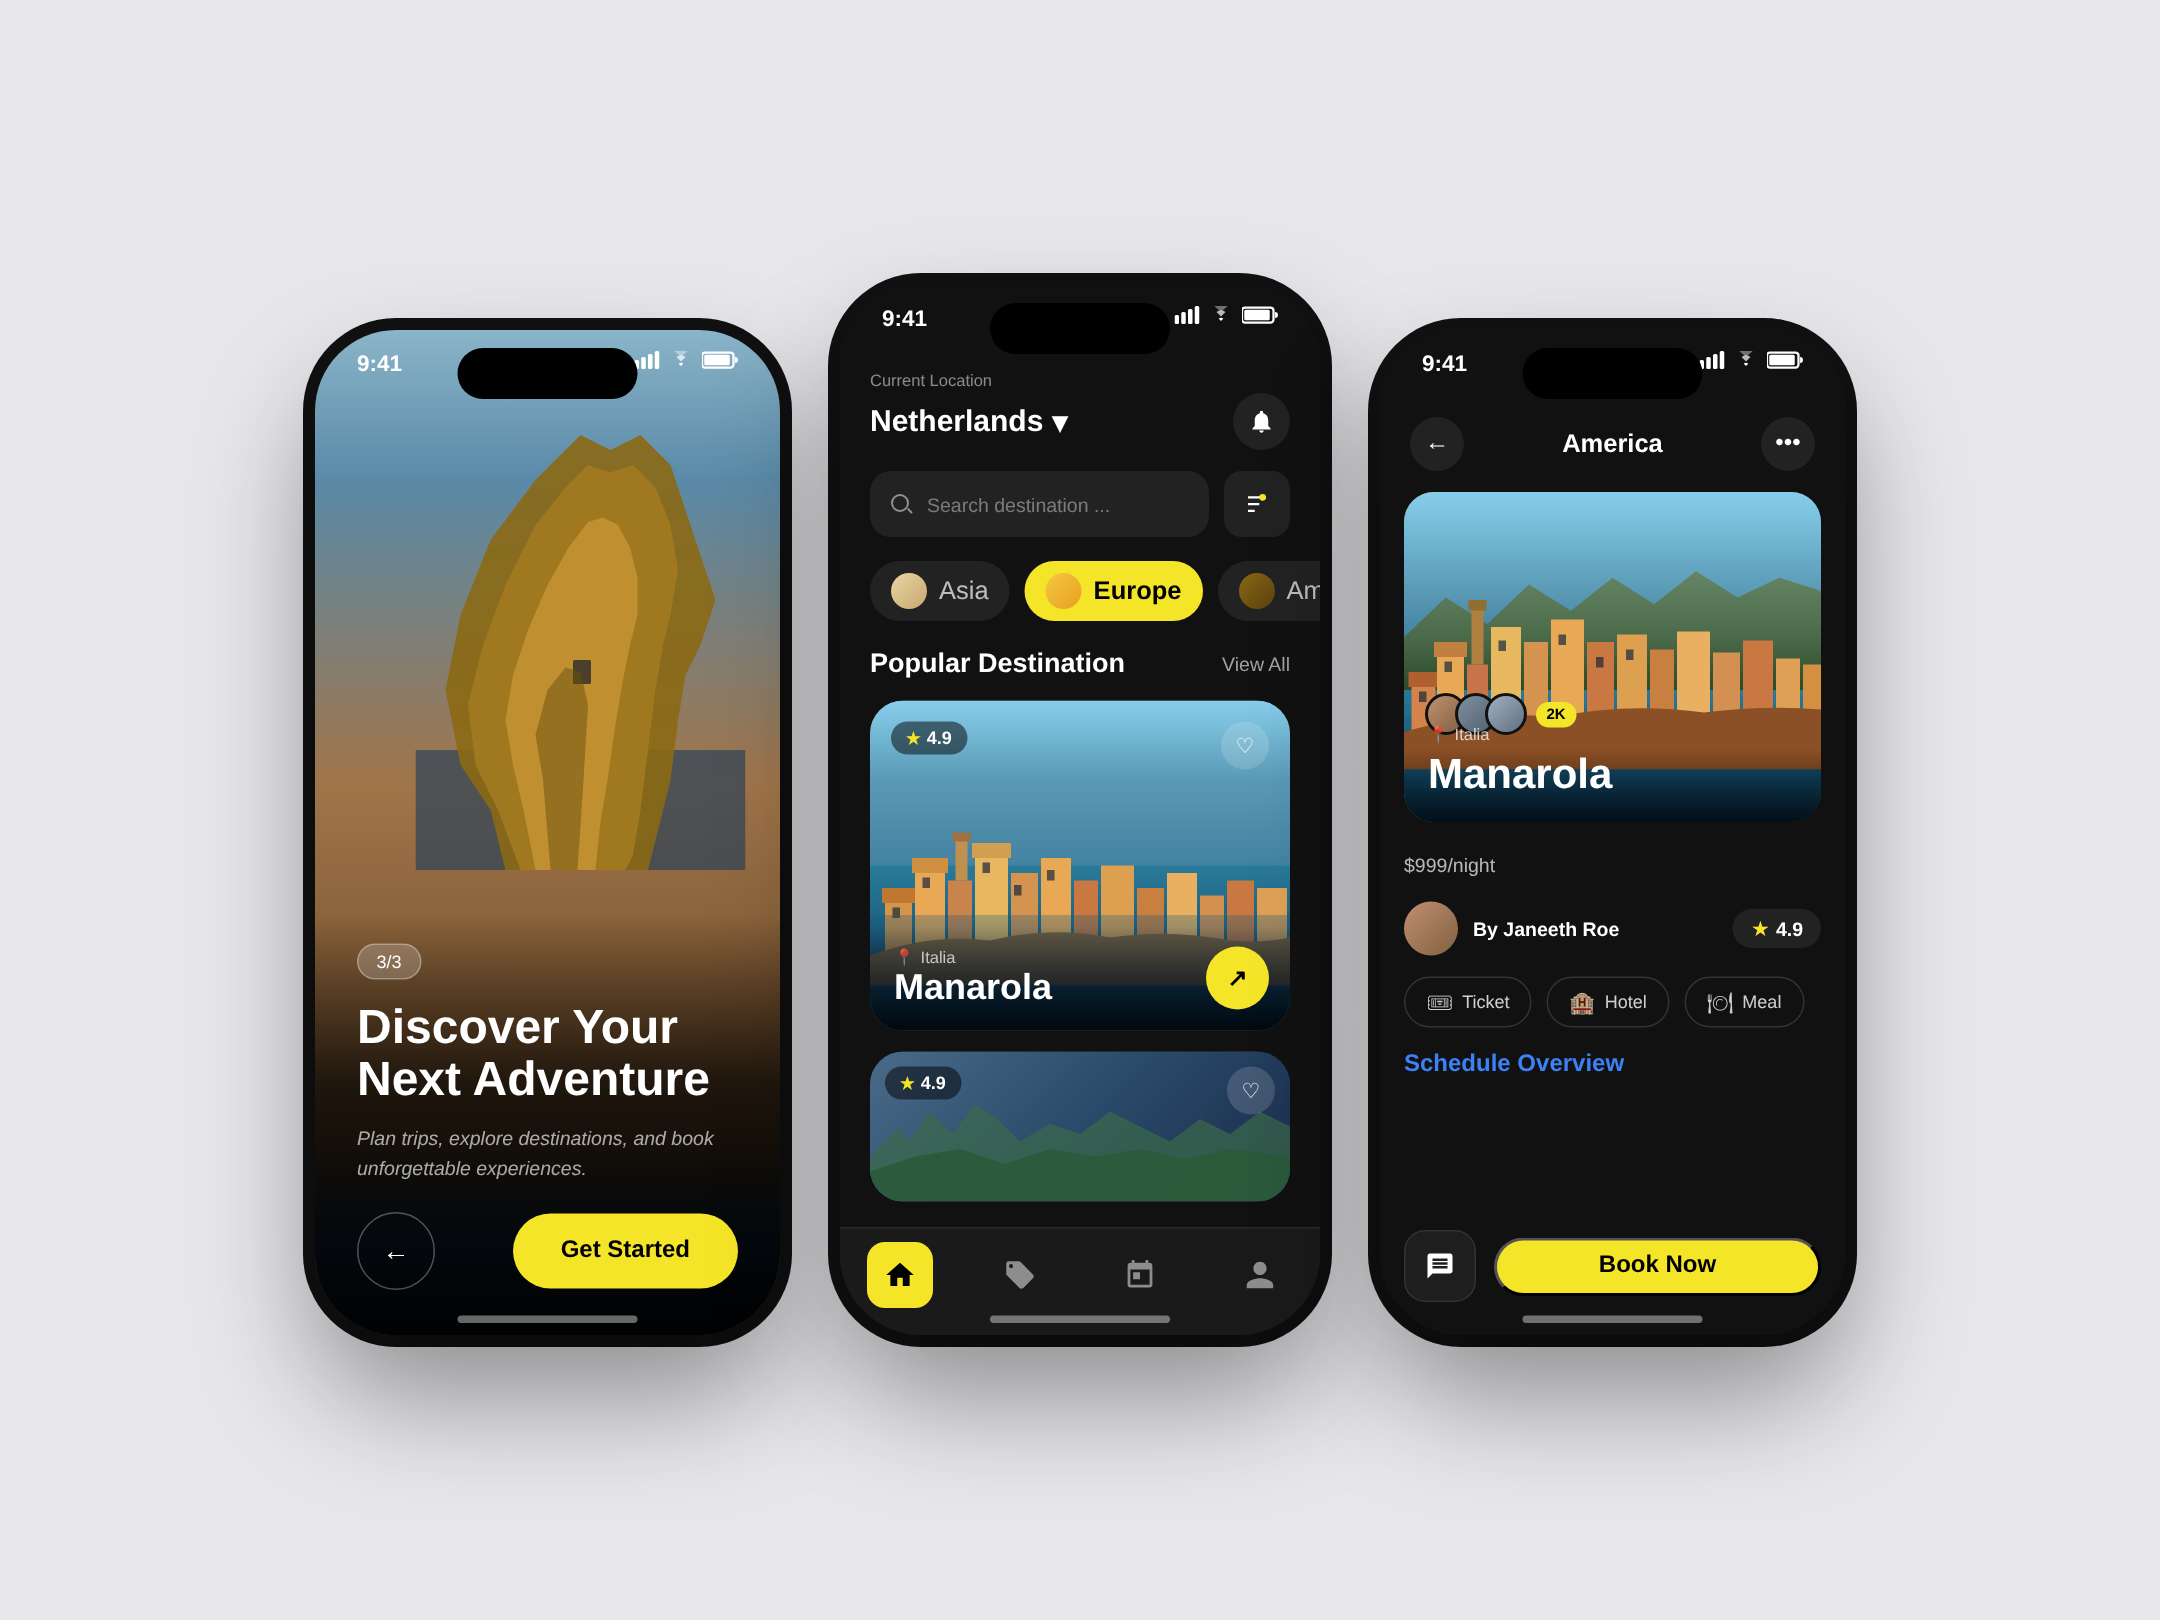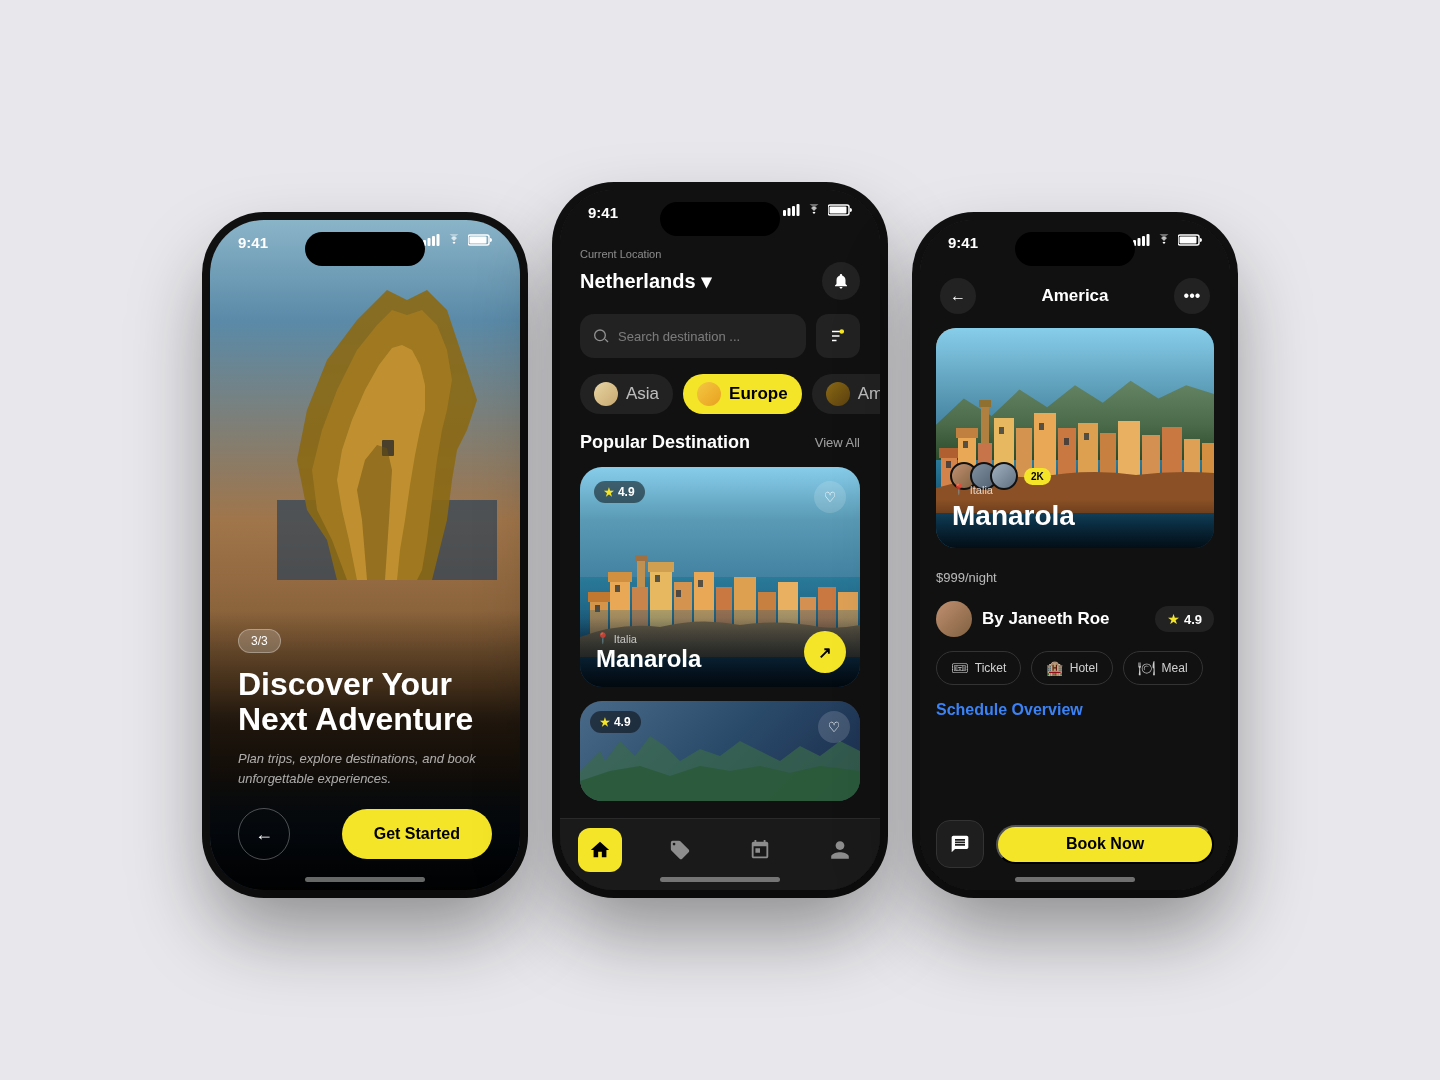--- a/index.html
+++ b/index.html
@@ -495,21 +495,21 @@
     }
     .reviewer-avatar {
       width: 36px;
       height: 36px;
       border-radius: 50%;
       background: #888;
       overflow: hidden;
     }
     .reviewer-name {
       color: white;
-      font-size: 17px;
+      font-size: 13px;
       font-weight: 600;
     }
     .reviewer-rating {
       display: flex;
       align-items: center;
       gap: 4px;
       background: #222;
       border-radius: 20px;
       padding: 5px 12px;
     }

